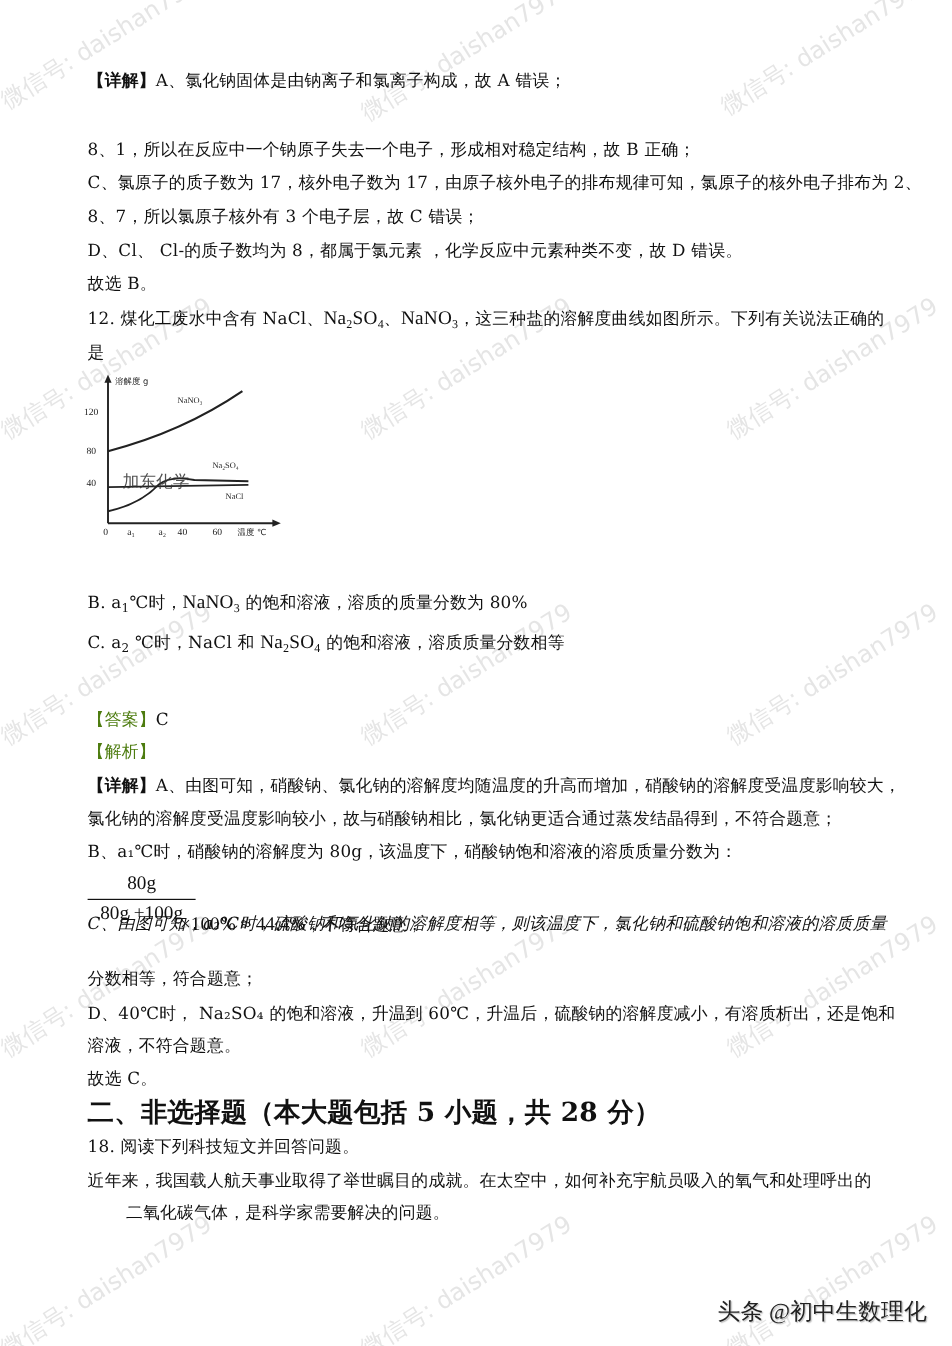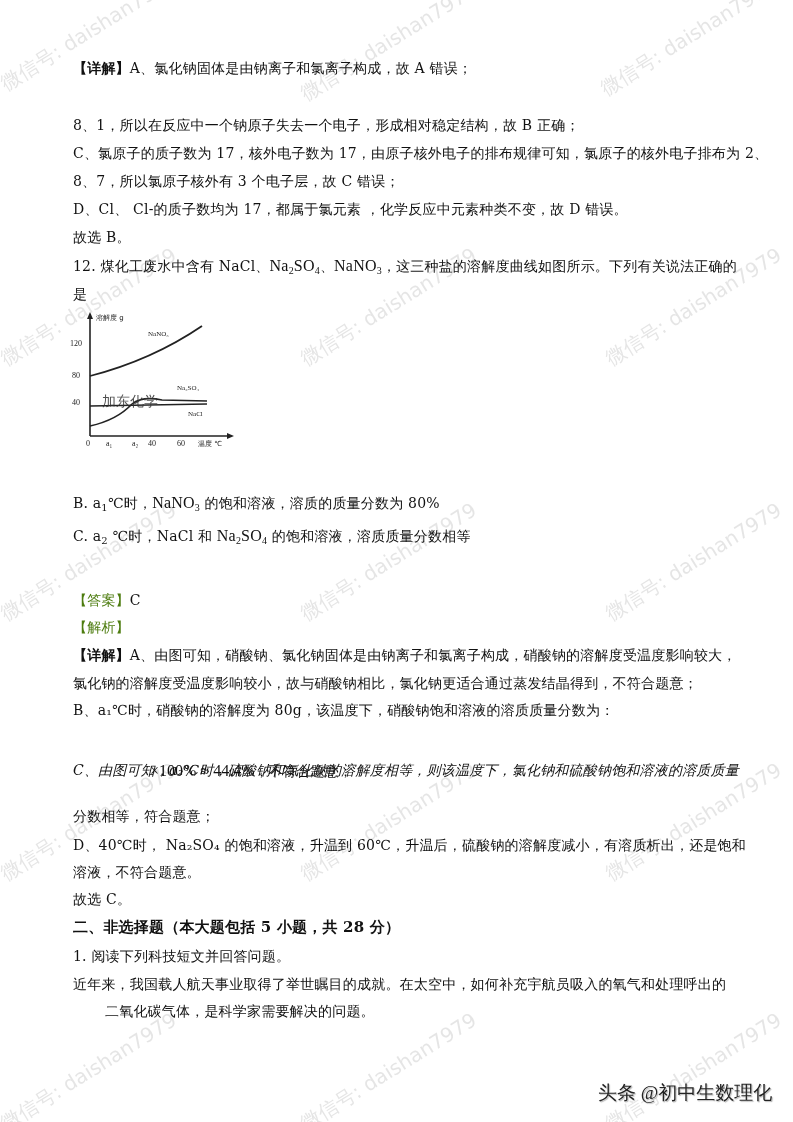--- a/index.html
+++ b/index.html
@@ -16,21 +16,21 @@
   .bold { font-weight: bold; }
   .blue { color: #4d7c0f; }
   .formula { font-family: "Liberation Serif", "DejaVu Serif", serif; font-size: 16px; }
   sub { font-size: 10px; vertical-align: -3px; line-height: 0; }
   .frac { position: absolute; left: 73px; top: 727px; width: 90px; font-family: "Liberation Serif", serif; font-size: 16px; text-align: center; }
   .frac .num { display: block; line-height: 20px; }
   .frac .bar { display: block; border-top: 1px solid #111; margin: 2px 0; }
   .frac .den { display: block; line-height: 20px; }
   .frac-rest { position: absolute; left: 150px; top: 738px; font-size: 14px; white-space: nowrap; margin-top: 24px; }
   .frac-rest .f { font-family: "Liberation Serif", serif; font-size: 16px; }
-  .heading { font-size: 15px; font-weight: bold; }
+  .heading { font-size: 22px; font-weight: bold; }
   
   .chart { position: absolute; left: 62px; top: 308px; width: 178px; height: 142px; }
   .chart svg { width: 100%; height: 100%; }
   
   .wm {
     position: absolute; font-family: "DejaVu Sans", sans-serif; font-size: 20px;
     color: rgba(160,160,160,0.28); transform: rotate(-32deg); white-space: nowrap;
     pointer-events: none; transform-origin: left bottom;
   }
   .brand {
@@ -58,21 +58,21 @@
   <div class="wm" style="left:10px;top:1110px;">微信号: daishan7979</div>
   <div class="wm" style="left:310px;top:1110px;">微信号: daishan7979</div>
   <div class="wm" style="left:615px;top:1110px;">微信号: daishan7979</div>
 
   <div class="line" style="top:58px;">
     <span class="bold">【详解】</span><span>A、氯化钠固体是由钠离子和氯离子构成，故 A 错误；</span>
   </div>
   <div class="line" style="top:115px;">8、1，所以在反应中一个钠原子失去一个电子，形成相对稳定结构，故 B 正确；</div>
   <div class="line" style="top:143px;text-align:center;">C、氯原子的质子数为 17，核外电子数为 17，由原子核外电子的排布规律可知，氯原子的核外电子排布为 2、</div>
   <div class="line" style="top:171px;">8、7，所以氯原子核外有 3 个电子层，故 C 错误；</div>
-  <div class="line" style="top:199px;">D、Cl、 Cl-的质子数均为 17，都属于氯元素 ，化学反应中元素种类不变，故 D 错误。</div>
+  <div class="line" style="top:199px;">D、Cl、 Cl-的质子数均为 8，都属于氯元素 ，化学反应中元素种类不变，故 D 错误。</div>
   <div class="line" style="top:227px;">故选 B。</div>
 
   <div class="line" style="top:256px;">
     <span>12. 煤化工废水中含有 NaCl、</span><span class="formula"><span>Na</span><sub>2</sub><span>SO</span><sub>4</sub></span><span>、</span><span class="formula"><span>NaNO</span><sub>3</sub></span><span>，这三种盐的溶解度曲线如图所示。下列有关说法正确的</span>
   </div>
   <div class="line" style="top:284px;">是</div>
 
   <div class="chart">
     <svg viewBox="0 0 178 142">
 
@@ -112,34 +112,39 @@
   <div class="line" style="top:526px;">
     <span>C.  a</span><sub>2</sub><span> ℃时，NaCl 和 </span><span class="formula"><span>Na</span><sub>2</sub><span>SO</span><sub>4</sub></span><span> 的饱和溶液，溶质质量分数相等</span>
   </div>
 
   <div class="line" style="top:590px;">
     <span class="blue">【答案】</span><span>C</span>
   </div>
   <div class="line blue" style="top:617px;">【解析】</div>
 
   <div class="line" style="top:645px;">
-    <span class="bold">【详解】</span><span>A、由图可知，硝酸钠、氯化钠固体是由钠离子和氯离子构成，硝酸钠的溶解度受温度影响较大，</span>
+    <span class="bold">【详解】</span><span>A、由图可知，硝酸钠、氯化钠的溶解度均随温度的升高而增加，硝酸钠的溶解度受温度影响较大，</span>
   </div>
   <div class="line" style="top:673px;">氯化钠的溶解度受温度影响较小，故与硝酸钠相比，氯化钠更适合通过蒸发结晶得到，不符合题意；</div>
   <div class="line" style="top:700px;">B、a₁℃时，硝酸钠的溶解度为 80g，该温度下，硝酸钠饱和溶液的溶质质量分数为：</div>
 
+  <div class="frac">
+    <span class="num">80g</span>
+    <span class="bar"></span>
+    <span class="den">80g +100g</span>
+  </div>
   <div class="frac-rest">
     <span class="f">×100% ≈ 44.4%</span><span>，不符合题意；</span>
   </div>
 
   <div class="line" style="top:760px;font-style:italic;">C、由图可知，a₂℃时，硫酸钠和氯化钠的溶解度相等，则该温度下，氯化钠和硫酸钠饱和溶液的溶质质量</div>
   <div class="line" style="top:807px;font-family:Liberation Mono, monospace;">分数相等，符合题意；</div>
   <div class="line" style="top:835px;">D、40℃时，  Na₂SO₄ 的饱和溶液，升温到 60℃，升温后，硫酸钠的溶解度减小，有溶质析出，还是饱和</div>
   <div class="line" style="top:862px;">溶液，不符合题意。</div>
   <div class="line" style="top:889px;">故选 C。</div>
 
   <div class="line heading" style="top:917px;">二、非选择题（本大题包括 5 小题，共 28 分）</div>
-  <div class="line" style="top:946px;">1. 阅读下列科技短文并回答问题。</div>
+  <div class="line" style="top:946px;">18. 阅读下列科技短文并回答问题。</div>
   <div class="line" style="top:974px;">近年来，我国载人航天事业取得了举世瞩目的成就。在太空中，如何补充宇航员吸入的氧气和处理呼出的</div>
   <div class="line" style="top:1001px;margin-left:32px;">二氧化碳气体，是科学家需要解决的问题。</div>
 
   <div class="brand">头条 @初中生数理化</div>
 </div>
 
 </body></html>

